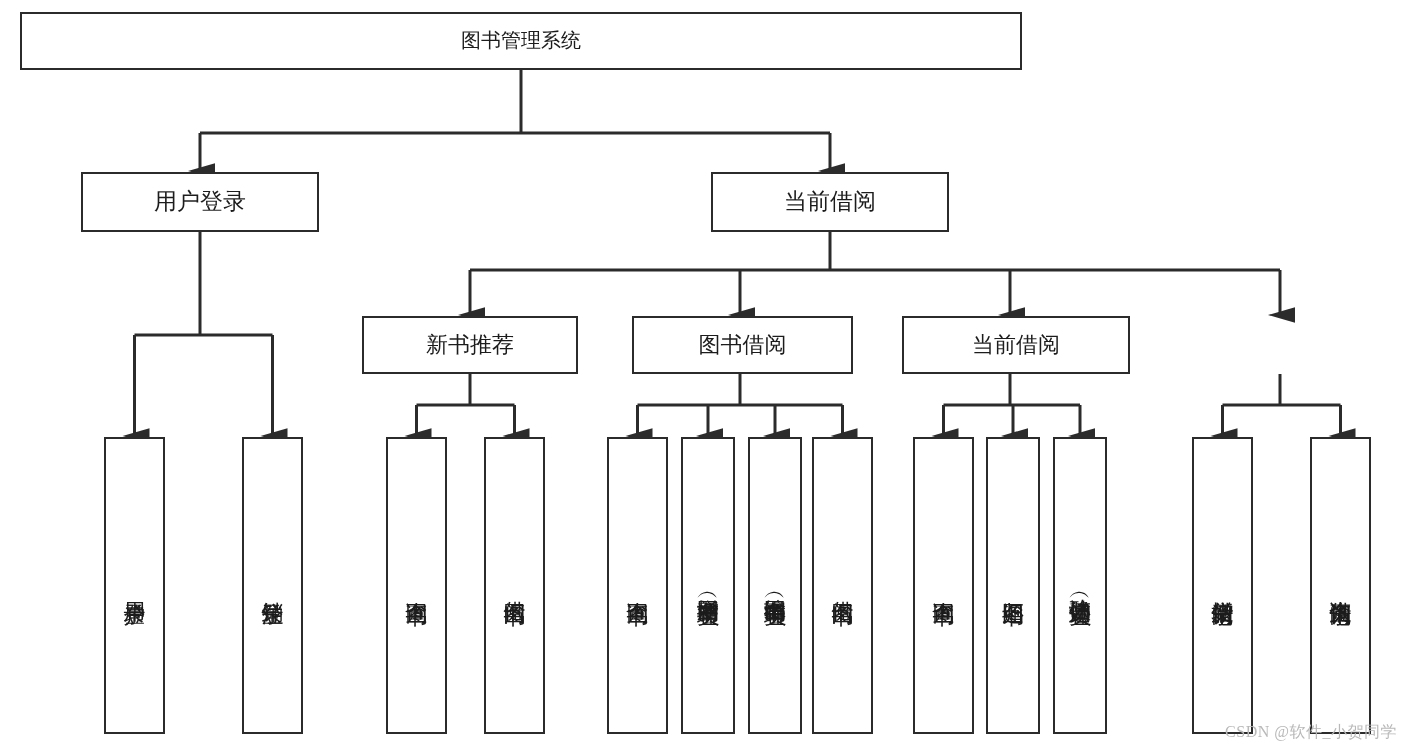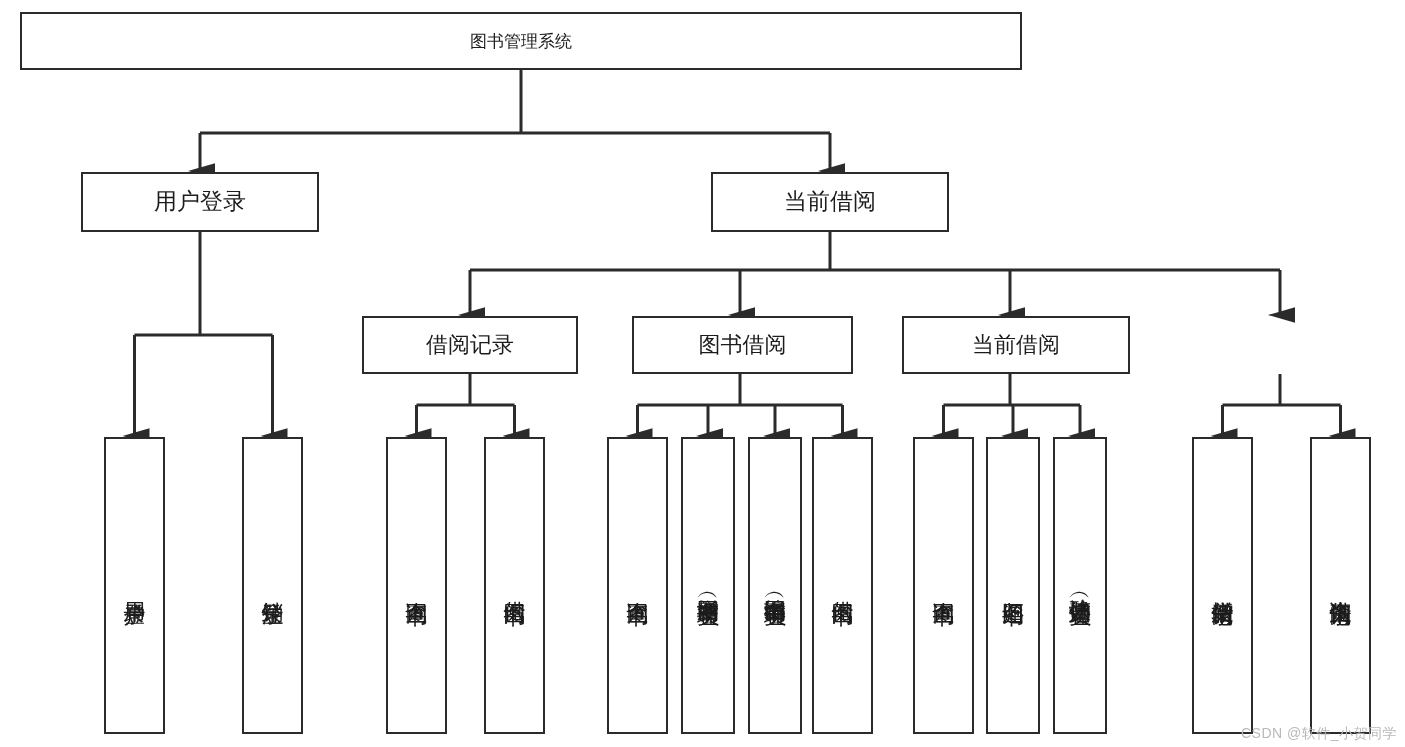--- a/index.html
+++ b/index.html
@@ -32,21 +32,21 @@
     border: 2.5px solid #2b2b2b;
     background: #ffffff;
     display: flex;
     align-items: center;
     justify-content: center;
     color: #1c1c1c;
     line-height: 1.18;
     text-align: center;
   }
   .node.level-0 {
-    font-size: 17px;
+    font-size: 20px;
   }
   .node.level-1 {
     font-size: 23px;
   }
   .node.level-2 {
     font-size: 22px;
   }
   .node.leaf {
     font-size: 22px;
     writing-mode: vertical-rl;
@@ -62,25 +62,25 @@
   }
   .node.leaf .label {
     writing-mode: vertical-rl;
     text-orientation: upright;
     white-space: nowrap;
   }
   #watermark {
     position: absolute;
     right: 8px;
     bottom: 4px;
-    font-size: 14px;
+    font-size: 16px;
     color: #b9b9b9;
     letter-spacing: 0.5px;
     white-space: nowrap;
-    font-family: Liberation Sans, sans-serif;
+    font-family: Liberation Serif, serif;
   }
 </style>
 </head>
 <body>
 
 <div id="diagram-root">
 
   <svg id="edge-layer" viewBox="0 0 1405 747" width="1405" height="747" xmlns="http://www.w3.org/2000/svg">
     <defs>
       <marker id="arrowhead" markerWidth="10" markerHeight="10" refX="3" refY="5" orient="auto" markerUnits="strokeWidth">
@@ -129,21 +129,21 @@
   </div>
 
   <div class="node level-1" style="left: 81px; top: 172px; width: 238px; height: 60px;">
     <span class="label">用户登录</span>
   </div>
   <div class="node level-1" style="left: 711px; top: 172px; width: 238px; height: 60px;">
     <span class="label">当前借阅</span>
   </div>
 
   <div class="node level-2" style="left: 362px; top: 316px; width: 216px; height: 58px;">
-    <span class="label">借阅记录</span>
+    <span class="label">新书推荐</span>
   </div>
   <div class="node level-2" style="left: 632px; top: 316px; width: 221px; height: 58px;">
     <span class="label">图书借阅</span>
   </div>
   <div class="node level-2" style="left: 902px; top: 316px; width: 228px; height: 58px;">
     <span class="label">当前借阅</span>
   </div>
 
   <div class="node leaf" style="left: 104px; top: 437px; width: 61px; height: 297px;">
     <span class="label">用户登录</span>

